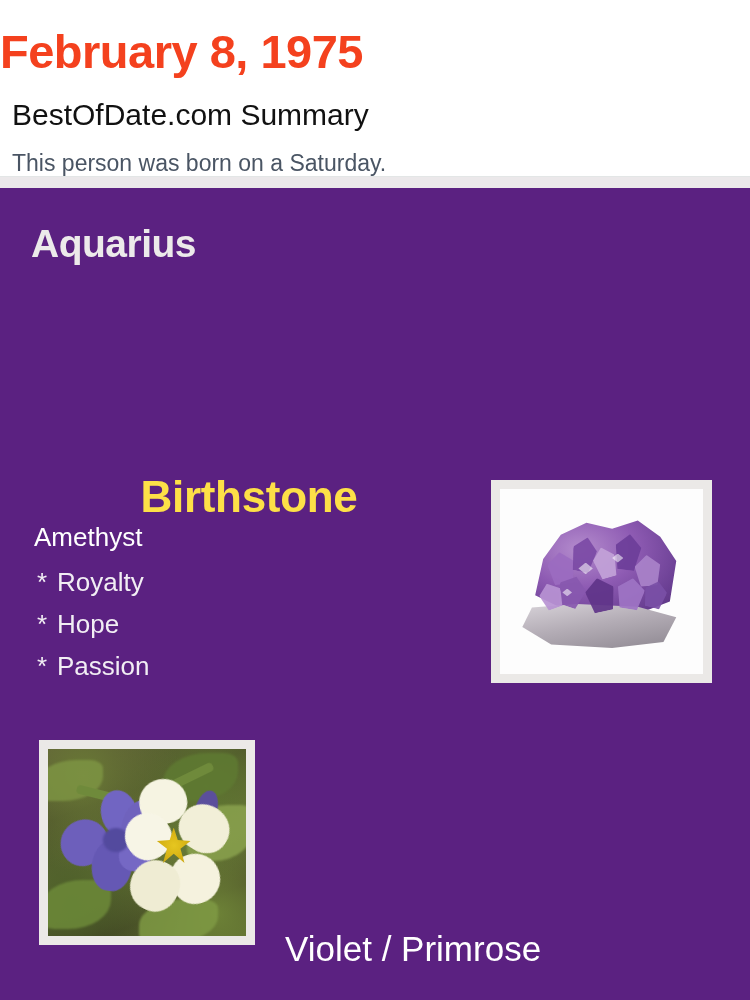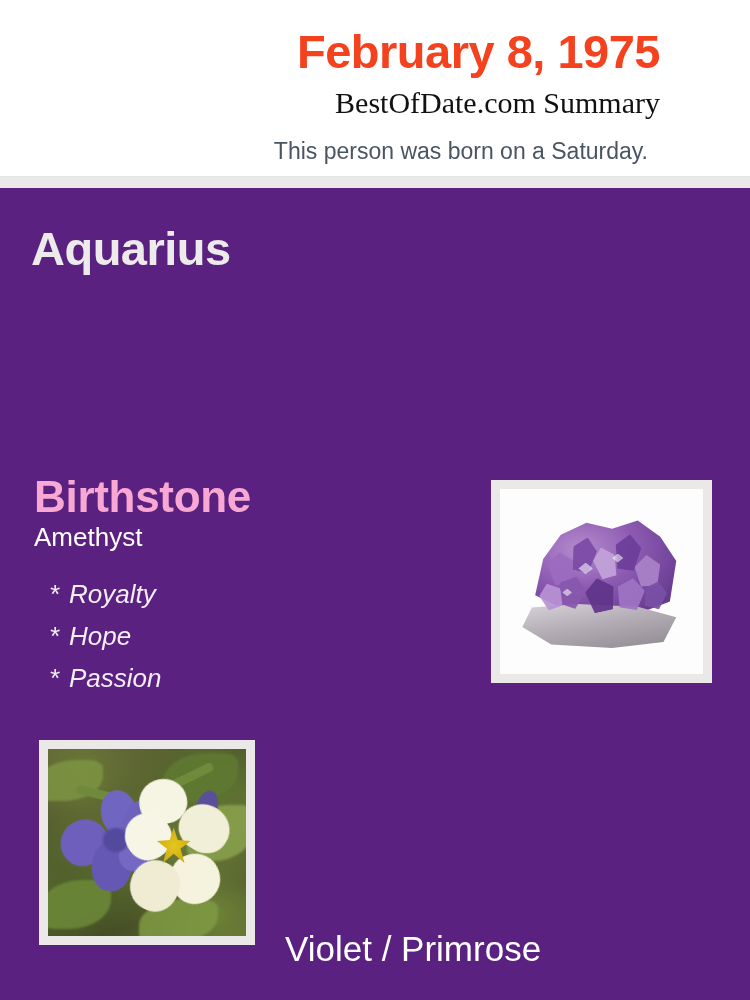--- a/index.html
+++ b/index.html
@@ -17,43 +17,42 @@
     position: relative;
     width: 750px;
     height: 1000px;
     overflow: hidden;
     background: #ffffff;
   }
 
   
   .header {
     position: absolute;
-    left: 8px; top: 0;
+    left: 0; top: 0;
     width: 652px;
     height: 176px;
     background: #ffffff;
-    text-align: right;
+    text-align: left;
   }
   .header-date {
     margin: 0;
     padding-top: 26px;
     font-size: 47px;
     font-weight: bold;
     letter-spacing: -0.5px;
     line-height: 1.12;
     color: #f4411e;
   }
   .header-sub {
-    margin: 0;
+    margin: 12px;
     padding-top: 7px;
     font-size: 30px;
     font-weight: normal;
     line-height: 1.1;
     color: #111111;
-    font-family: Liberation Serif, serif;
   }
   .header-note {
     margin: 12px;
     padding-top: 8px;
     font-size: 23px;
     font-weight: normal;
     line-height: 1.1;
     color: #4a5564;
   }
 
@@ -77,21 +76,21 @@
 
   
   .zodiac {
     position: absolute;
     left: 31px;
     top: 36px;
     width: 660px;
   }
   .zodiac-title {
     margin: 0;
-    font-size: 47px;
+    font-size: 39px;
     font-weight: bold;
     line-height: 1.05;
     letter-spacing: -0.5px;
     color: #eceaea;
   }
   .zodiac-desc {
     margin: 0;
     padding-top: 6px;
     font-size: 36px;
     font-weight: normal;
@@ -105,35 +104,35 @@
     left: 34px;
     top: 285px;
     width: 430px;
   }
   .section-title {
     margin: 0;
     font-size: 44px;
     font-weight: bold;
     line-height: 1.08;
     letter-spacing: -0.3px;
-    color: #f9a8d4;
+    color: #fde047;
+    text-align: center;
   }
   .section-sub {
     margin: 0;
     padding-top: 2px;
     font-size: 26px;
     font-weight: normal;
     line-height: 1.12;
     color: #ffffff;
   }
   .trait-list {
     list-style: none;
-    margin: 12px;
+    margin: 0;
     padding: 9px 0 0 3px;
-    font-style: italic;
   }
   .trait-list li {
     font-size: 26px;
     font-weight: normal;
     line-height: 1.62;
     color: #f2eef4;
     white-space: nowrap;
   }
   .bullet-mark {
     display: inline-block;

